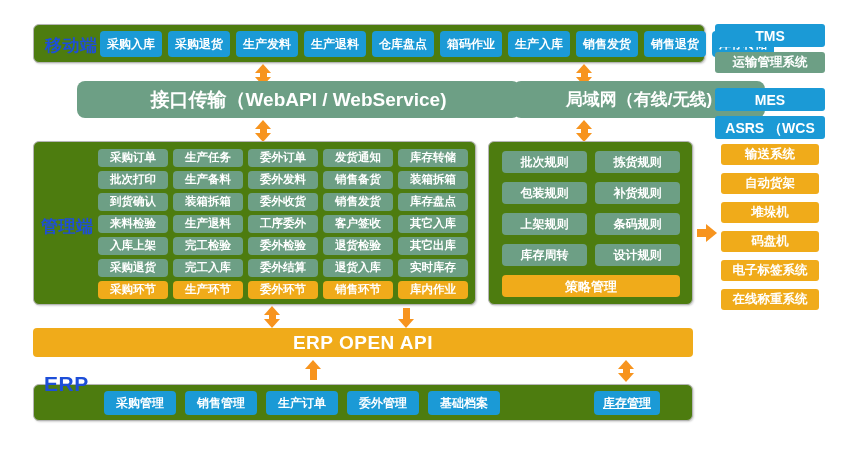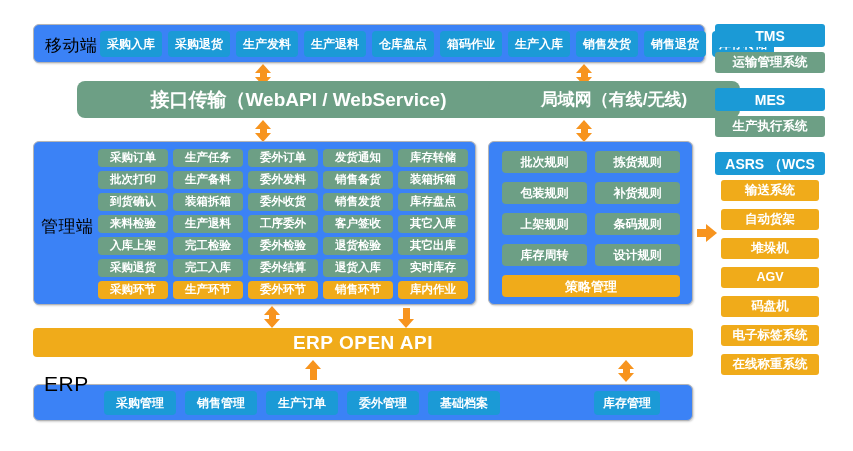--- a/index.html
+++ b/index.html
@@ -19,45 +19,45 @@
     border-radius:4px;box-sizing:border-box;text-align:center;
     white-space:nowrap;
   }
   .chip.blue{background:#1b9ad6;}
   .chip.green{background:#6d9f85;}
   .chip.orange{background:#f0ab1a;}
 
   
   .panel{
     position:absolute;box-sizing:border-box;
-    border:1px solid #b5b5b5;border-radius:6px;background:#3b82f6;
+    border:1px solid #b5b5b5;border-radius:6px;background:#4d7c0f;
     box-shadow:1px 1px 2px rgba(0,0,0,.18);
   }
 
   
   .side-label{
-    position:absolute;color:#000000;font-weight:normal;
+    position:absolute;color:#1d4ed8;font-weight:bold;
     letter-spacing:.5px;
   }
 
   
   #mobile-panel{left:33px;top:24px;width:672px;height:39px;}
   #mobile-panel .row{
     position:absolute;left:66px;top:6px;display:flex;gap:6px;
   }
   #mobile-panel .chip{height:26px;padding:0 7px;font-size:12px;}
   #mobile-label{left:45px;top:34px;font-size:17px;}
 
   
   #iface-box{
     position:absolute;left:33px;top:81px;width:443px;height:37px;
     border-radius:8px;font-size:19px;margin-left:44px;
   }
   #lan-box{
-    position:absolute;left:488px;top:81px;width:252px;height:37px;
+    position:absolute;left:513px;top:81px;width:252px;height:37px;
     border-radius:8px;font-size:17px;
   }
 
   
   #mgmt-panel{left:33px;top:141px;width:443px;height:164px;}
   #mgmt-label{left:41px;top:215px;font-size:17px;}
   #mgmt-grid{
     position:absolute;left:64px;top:7px;
     display:grid;grid-template-columns:repeat(5,70px);gap:4px 5px;
   }
@@ -76,21 +76,21 @@
     position:absolute;left:33px;top:328px;width:660px;height:29px;
     border-radius:4px;font-size:19px;letter-spacing:.5px;
   }
 
   
   #erp-panel{left:33px;top:384px;width:660px;height:37px;}
   #erp-label{left:44px;top:372px;font-size:21px;}
   #erp-row{position:absolute;left:70px;top:6px;display:flex;gap:9px;}
   #erp-row .chip{height:24px;padding:0 12px;font-size:12px;text-align:right;}
   #erp-stock{position:absolute;left:none;right:32px;top:6px;}
-  #erp-stock .chip{height:24px;padding:0 9px;font-size:12px;}
+  #erp-stock .chip{height:24px;padding:0 9px;font-size:12px;text-decoration:underline;}
 
   
   #right-col{position:absolute;left:715px;top:24px;width:110px;}
   #right-col .chip{width:110px;border-radius:3px;}
   #right-col .hdr{height:23px;font-size:14px;margin-bottom:5px;}
   #right-col .sub{height:21px;font-size:12.5px;margin-bottom:15px;}
   #right-col .sys{height:21px;font-size:12.5px;margin:0 auto 8px auto;width:98px;}
   .arr-up,.arr-down{
     width:0;height:0;border-left:8px solid transparent;border-right:8px solid transparent;
   }
@@ -255,24 +255,22 @@
     <div id="erp-stock">
       <div class="chip blue">库存管理</div>
     </div>
   </div>
   <div class="side-label" id="erp-label">ERP</div>
 
   <div id="right-col">
       <div class="chip blue hdr">TMS</div>
       <div class="chip green sub">运输管理系统</div>
       <div class="chip blue hdr">MES</div>
-      <div class="chip green sub">生产执行系统</div>
       <div class="chip blue hdr">ASRS （WCS</div>
       <div class="chip orange sys">输送系统</div>
       <div class="chip orange sys">自动货架</div>
       <div class="chip orange sys">堆垛机</div>
-      <div class="chip orange sys">AGV</div>
       <div class="chip orange sys">码盘机</div>
       <div class="chip orange sys">电子标签系统</div>
       <div class="chip orange sys">在线称重系统</div>
     </div>
 
 </div>
 
 </body></html>

